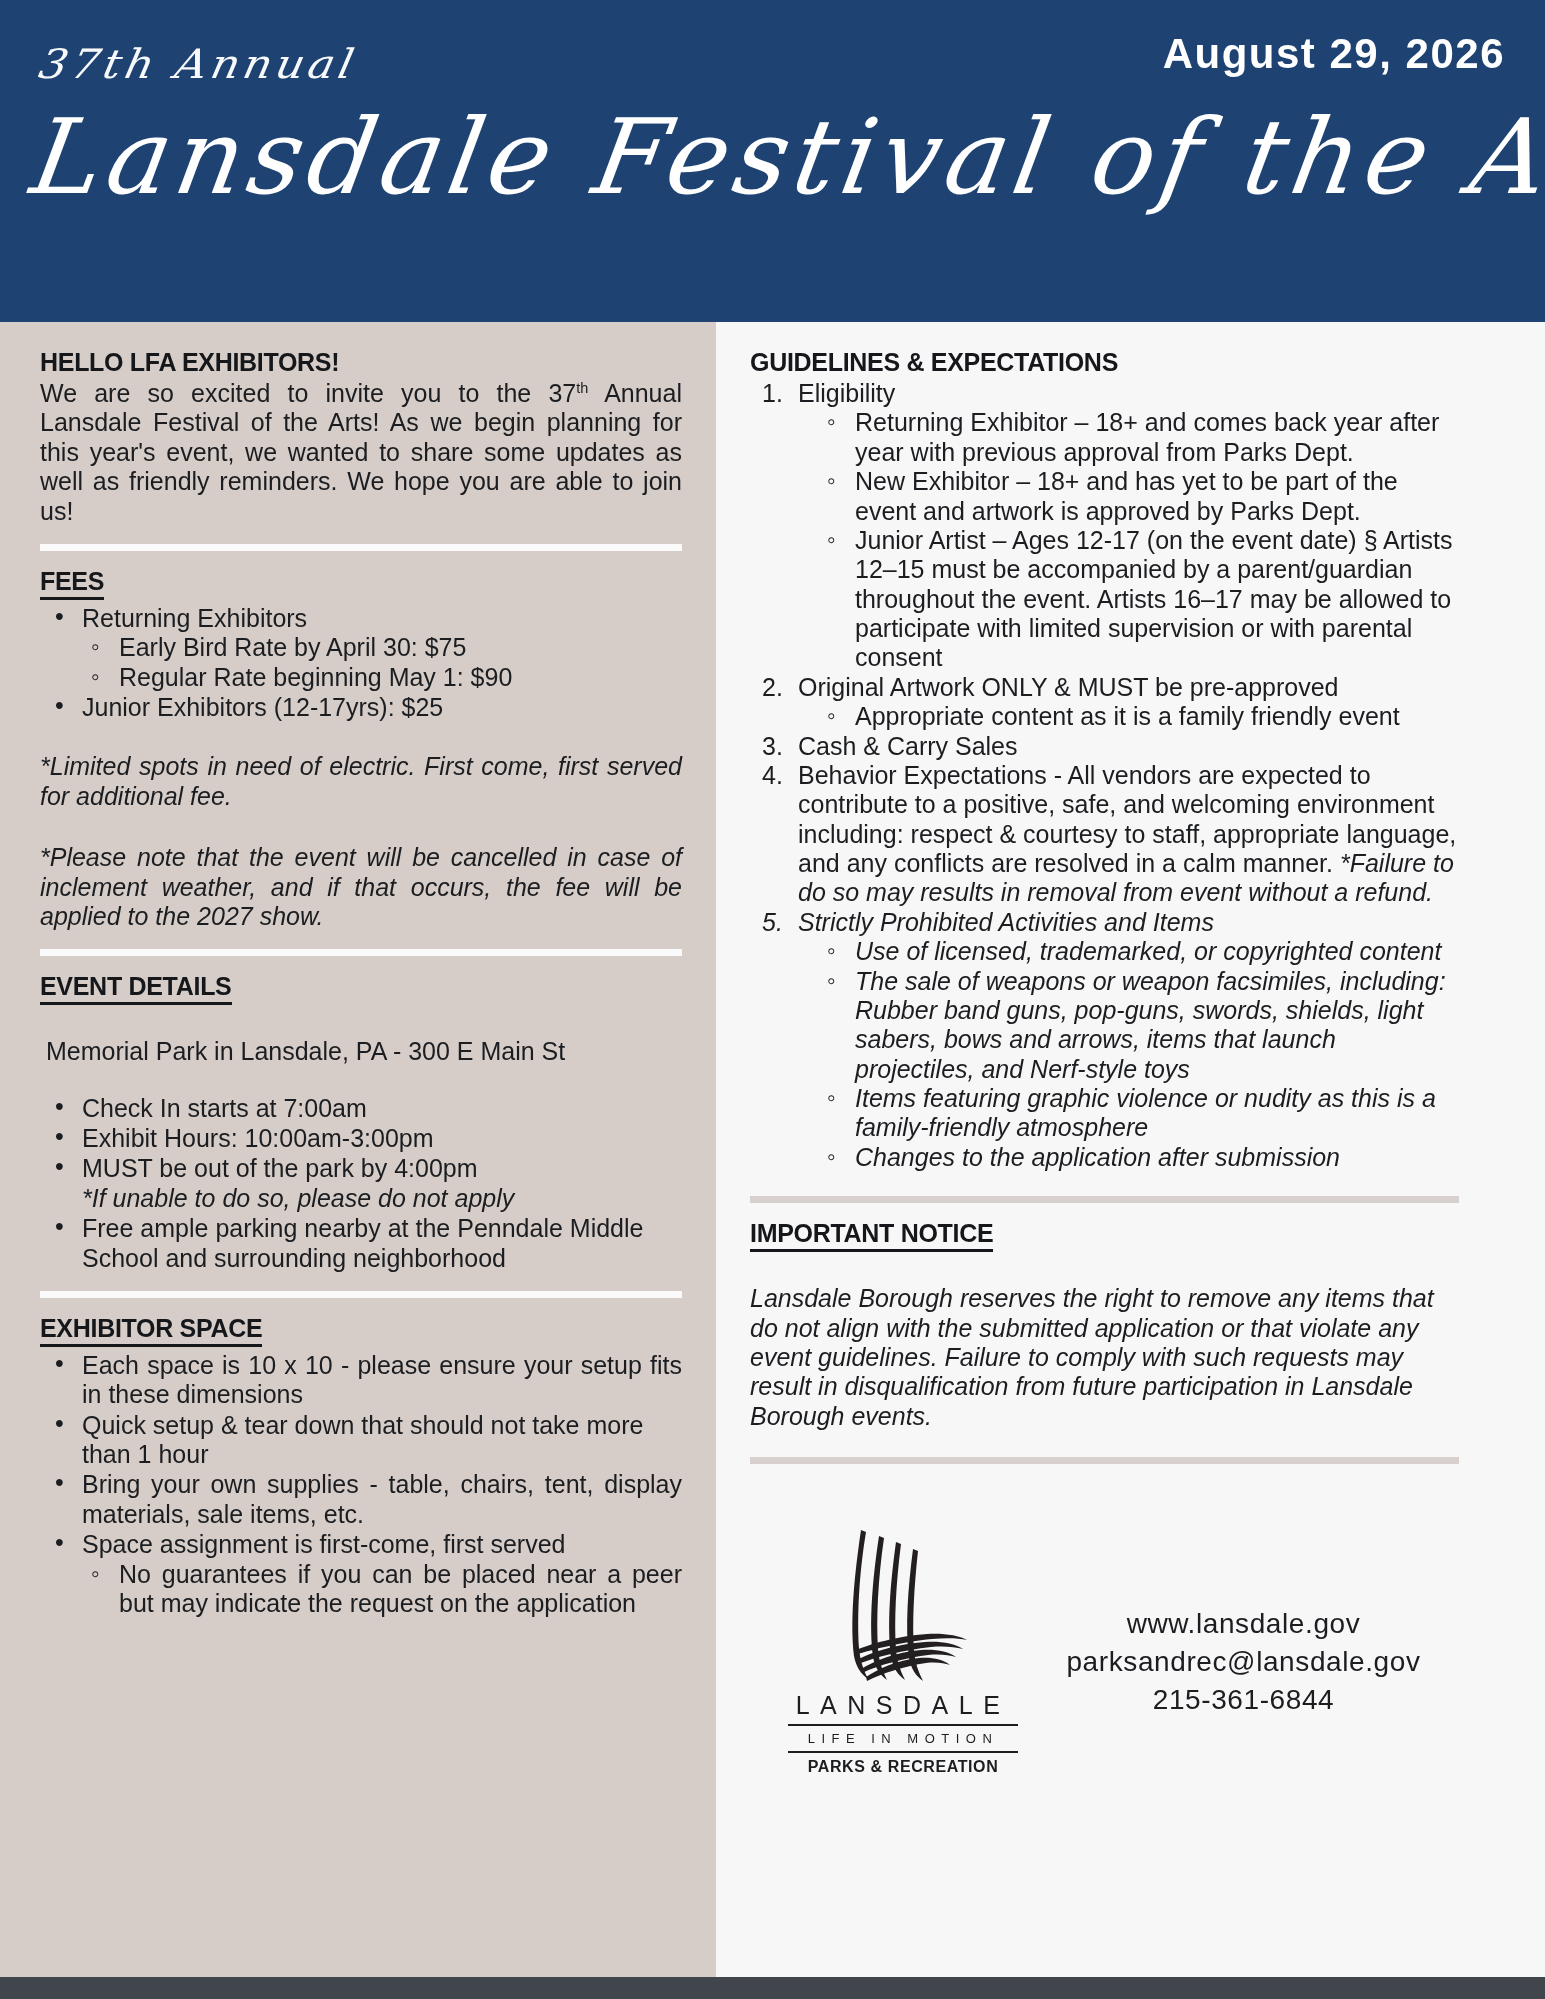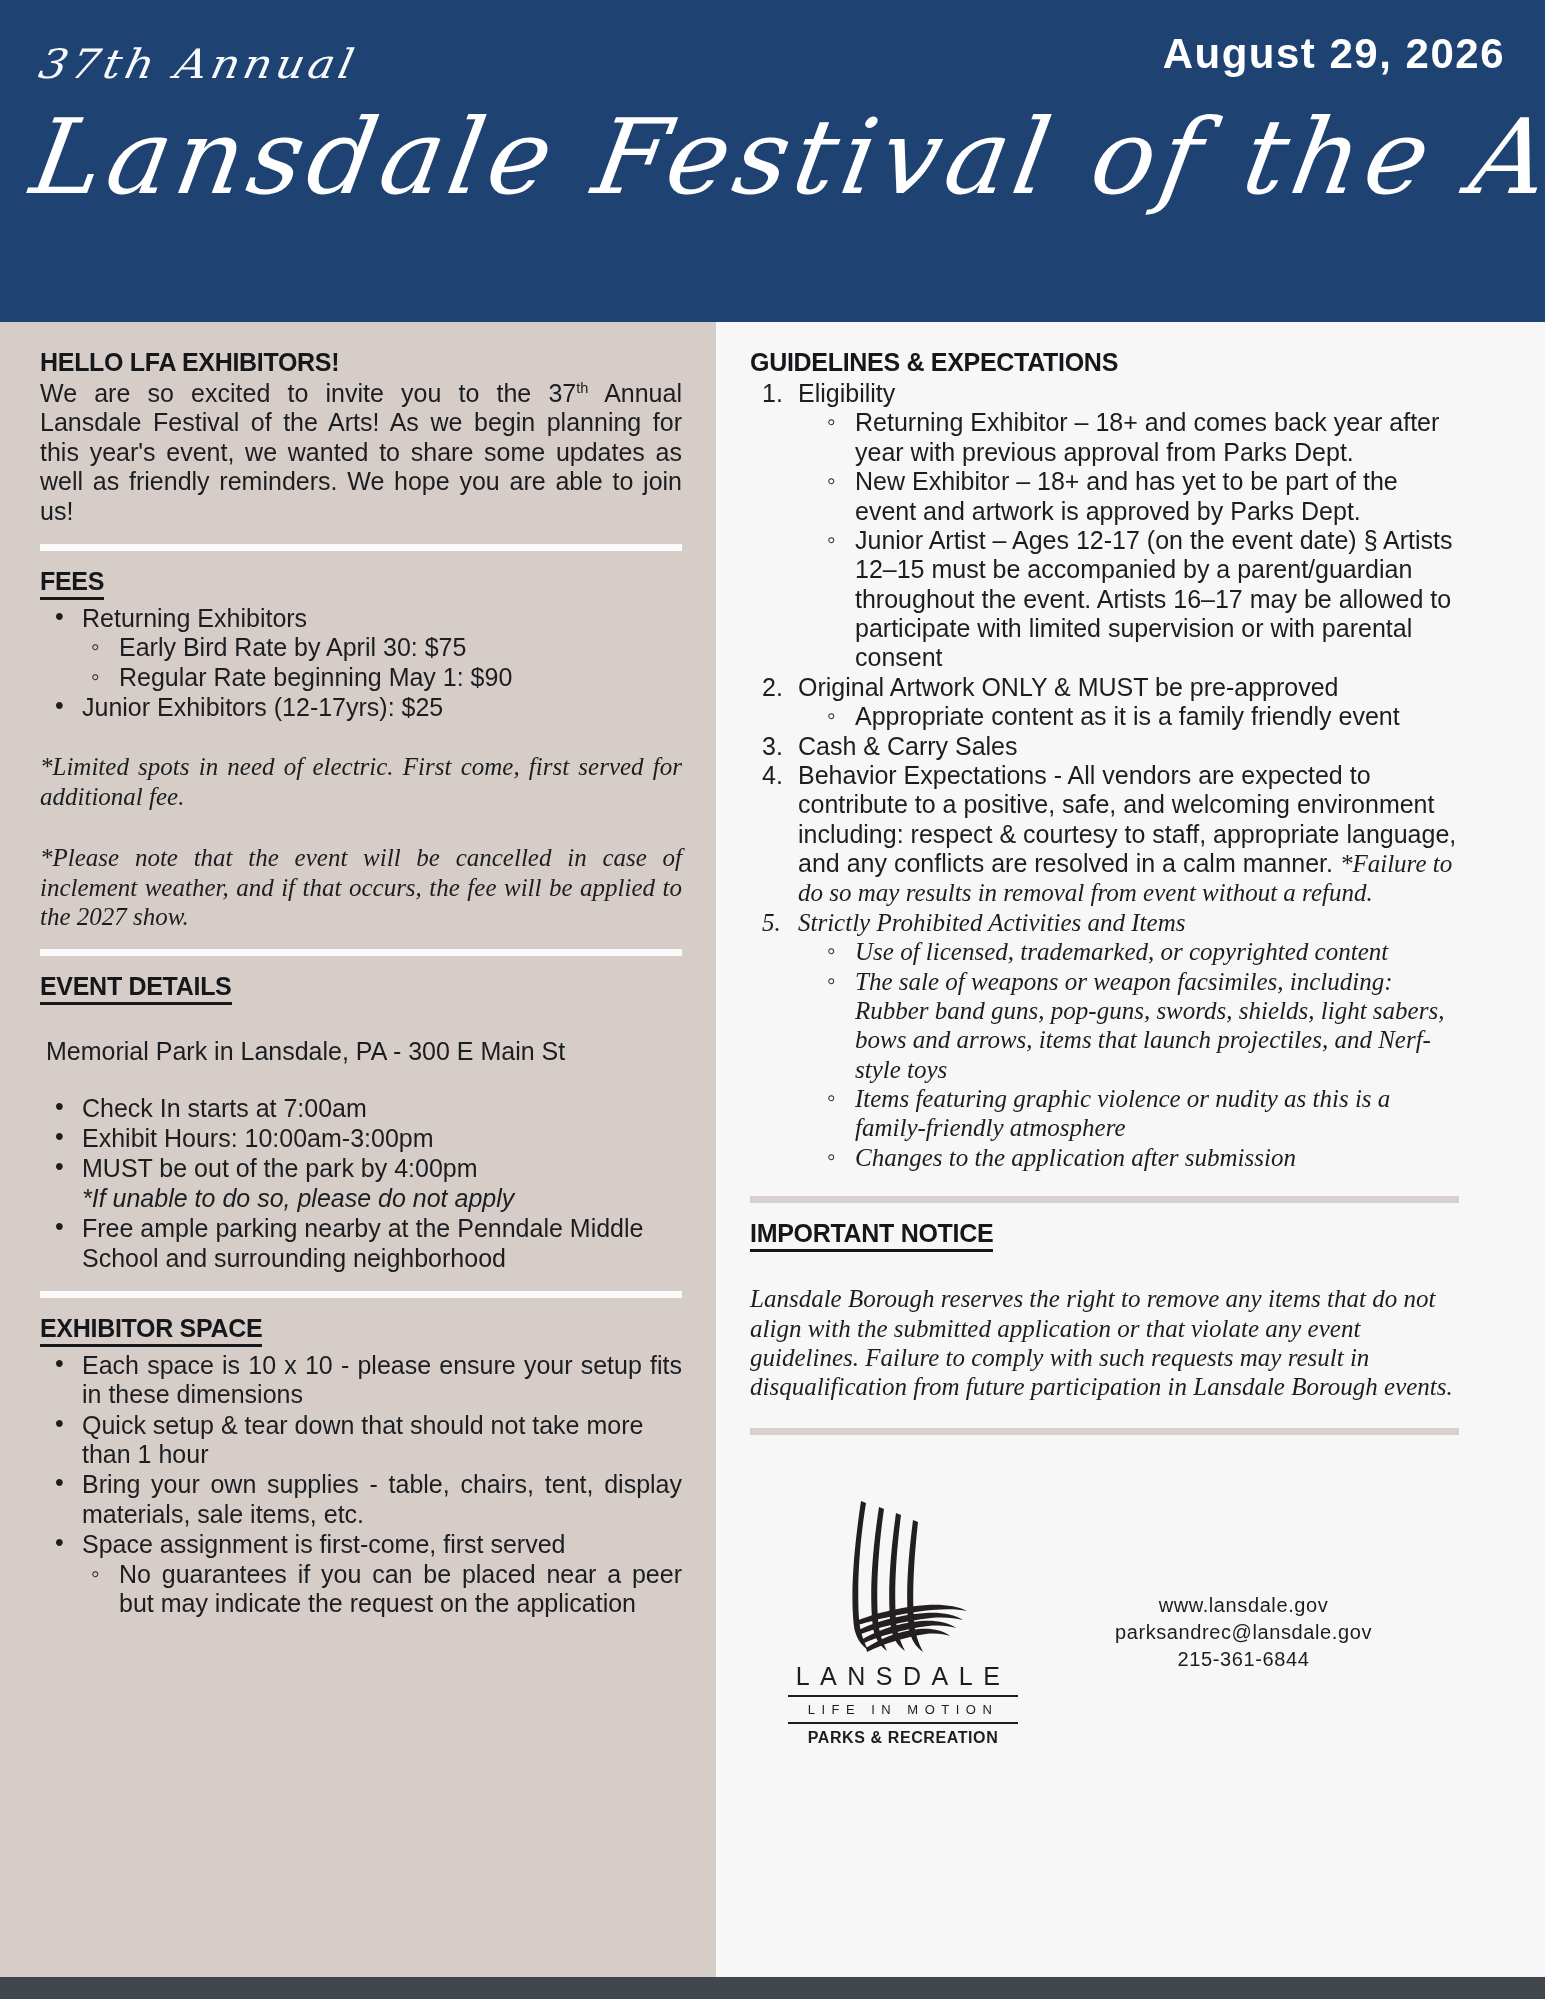--- a/index.html
+++ b/index.html
@@ -109,21 +109,21 @@
     padding-bottom: 1px;
     margin-bottom: 4px;
   }
   p.para {
     font-size: 25px;
     line-height: 1.175;
     color: #1b1d20;
     text-align: justify;
   }
   p.para-left { text-align: left; margin-top: 28px; }
-  .ital { font-style: italic; font-family: Liberation Serif, serif; }
+  .ital { font-style: italic; }
   sup { font-size: 0.58em; vertical-align: super; }
 
   .rule-light {
     height: 7px;
     background: #fafafa;
     margin: 18px 0 16px 0;
   }
   .rule-beige {
     height: 7px;
     background: #d8d0cc;
@@ -223,21 +223,21 @@
     color: #1b1d20;
     padding-top: 5px;
   }
   .contact {
     flex: 1;
     text-align: center;
     padding-left: 10px;
     padding-top: 26px;
   }
   .contact div {
-    font-size: 20px;
+    font-size: 28px;
     line-height: 1.36;
     letter-spacing: 0.6px;
     color: #1b1d20;
   }
 </style>
 </head>
 <body>
 
 <div class="page">
 

